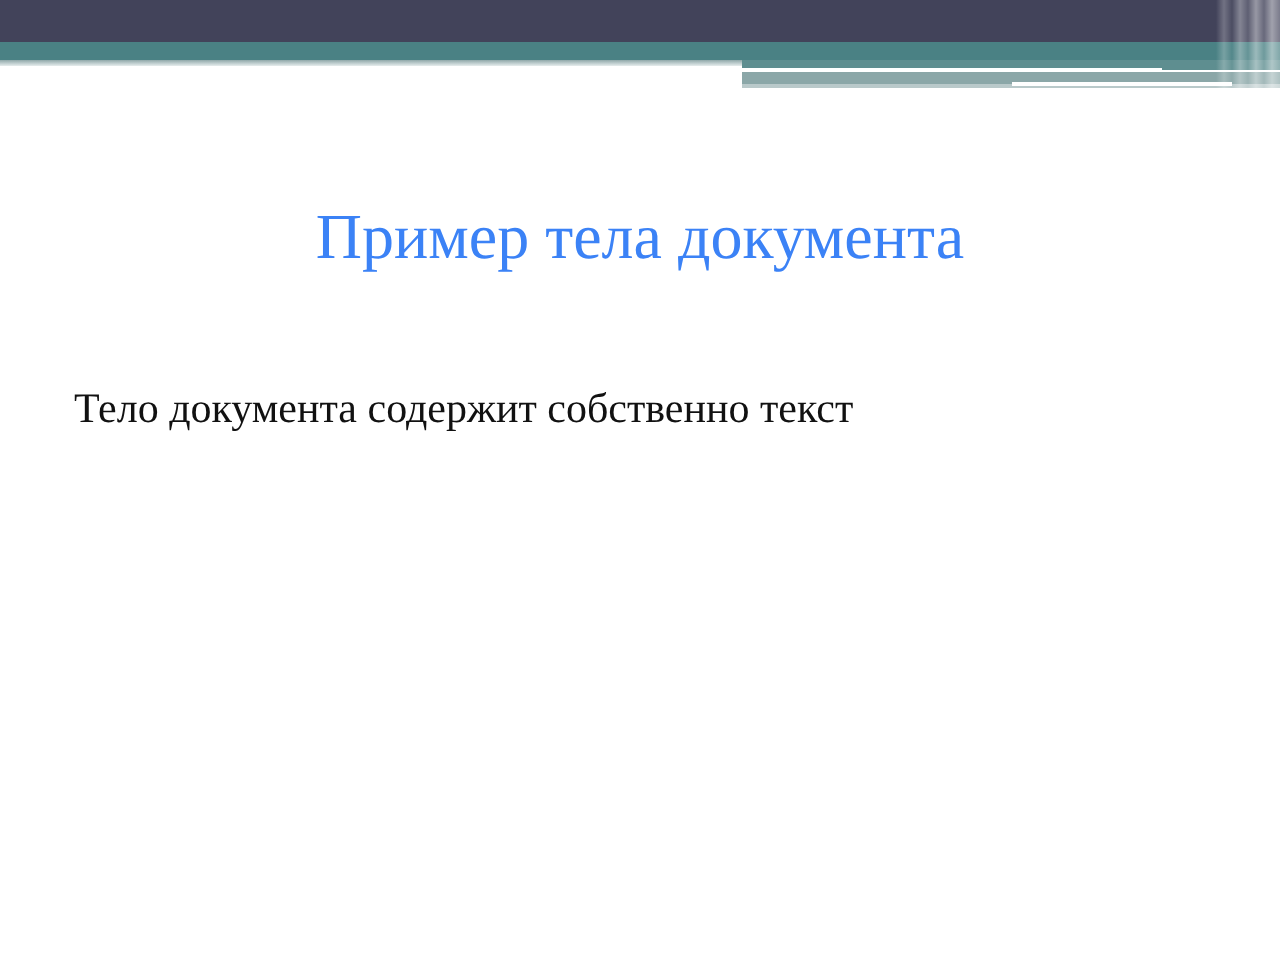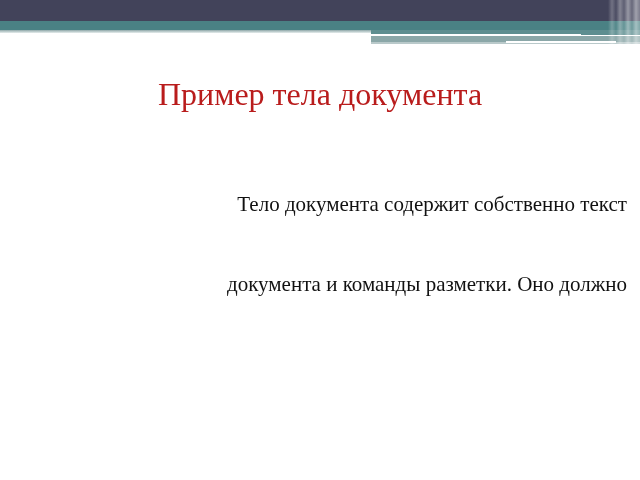--- a/index.html
+++ b/index.html
@@ -75,26 +75,26 @@
         rgba(255,255,255,0.05) 8px,
         rgba(255,255,255,0.35) 12px,
         rgba(255,255,255,0.15) 16px,
         rgba(255,255,255,0.45) 20px,
         rgba(255,255,255,0.2) 24px,
         rgba(255,255,255,0.5) 28px,
         rgba(255,255,255,0.3) 32px);
     }
     .title {
       position: absolute;
-      left: 0; top: 74px;
+      left: 0; top: 98px;
       width: 640px;
       text-align: center;
       font-family: "Liberation Serif", serif;
       font-size: 32px;
-      color: #b91c1c;
+      color: #3b82f6;
       margin: 0;
       font-weight: normal;
       line-height: 40px;
     }
     .body {
       position: absolute;
       left: 37px; top: 138px;
       width: 590px;
       font-family: "Liberation Serif", serif;
       font-size: 21px;
@@ -103,21 +103,20 @@
     }
     .para {
       margin: 0 0 4px 0;
       padding-left: 25px;
       text-indent: -25px;
       white-space: pre-wrap;
     }
     .line {
       display: block;
       white-space: pre;
-      text-align: right;
     }
   </style>
 </head>
 <body>
 
 <div class="slide">
   <div class="band-dark"></div>
   <div class="band-teal"></div>
   <div class="band-teal-shadow"></div>
   <div class="band-teal-right"></div>
@@ -125,20 +124,19 @@
   <div class="band-gray-right-shadow"></div>
   <div class="line-white-1"></div>
   <div class="line-white-2"></div>
   <div class="stripes-right"></div>
 
   <h1 class="title">Пример тела документа</h1>
 
   <div class="body">
     <div class="para">
       <span class="line" style="text-indent:0;margin-left:-25px;padding-left:0">Тело документа содержит собственно текст</span>
-      <span class="line" style="text-indent:0">документа и команды разметки. Оно должно</span>
     </div>
     <div class="para">
       
     </div>
 
   </div>
 </div>
 
 </body></html>

